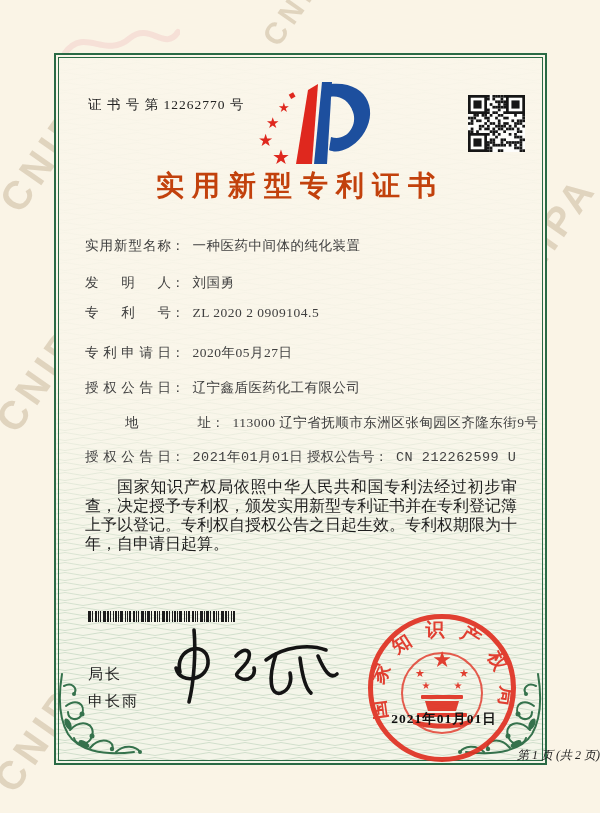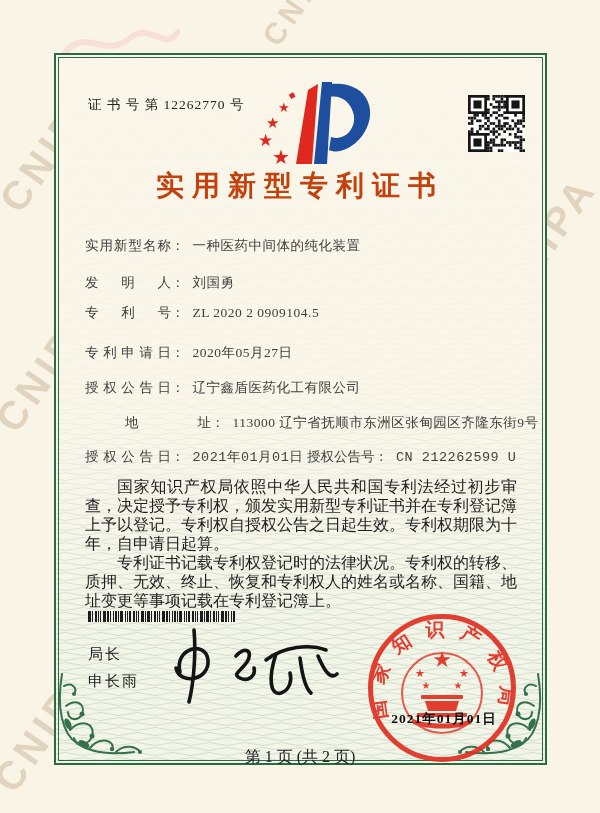--- a/index.html
+++ b/index.html
@@ -50,32 +50,32 @@
   .fvalue{letter-spacing:.5px;}
   .pair2{position:absolute;left:222px;top:0;white-space:nowrap;}
   
   .paras{
     position:absolute;left:85px;top:477px;width:432px;
     font-size:16px;line-height:19px;text-align:justify;color:#1e1e1e;
   }
   .paras p{text-indent:2em;}
   
   .barcode{position:absolute;left:88px;top:611px;width:150px;height:11px;}
-  .signer{position:absolute;left:88px;font-family:"Liberation Sans", sans-serif;font-size:15px;color:#1b1b1b;letter-spacing:2px;}
+  .signer{position:absolute;left:88px;font-family:"Liberation Sans", sans-serif;font-size:15px;color:#1b1b1b;letter-spacing:2px;margin-top:20px;}
   .sig{position:absolute;left:158px;top:620px;width:185px;height:95px;}
   .seal{
     position:absolute;left:368px;top:614px;width:148px;height:148px;border-radius:50%;
     border:5px solid var(--seal_red);opacity:.93;
   }
   .seal svg{position:absolute;left:0;top:0;width:138px;height:138px;}
   .seal-date{
     position:absolute;left:366px;top:710px;width:156px;text-align:center;
     font-size:13.5px;font-weight:bold;letter-spacing:1px;color:#101010;
   }
-  .page-note{position:absolute;left:0;top:747px;width:100%;text-align:center;font-size:16px;color:#222;}
+  .page-note{position:absolute;left:0;top:747px;width:100%;text-align:right;font-size:12px;color:#222;font-style:italic;}
   .footer-note{
     position:absolute;left:0;top:779px;width:100%;text-align:center;
     font-size:12.5px;font-style:italic;letter-spacing:2px;color:#2a2a2a;margin-top:40px;
   }
   .ornament{position:absolute;width:92px;height:92px;}
 </style>
 </head>
 <body>
 
 <div class="wm" style="left:-22px;top:125px;">CNIPA</div>
@@ -470,21 +470,20 @@
 </div>
 <div class="frow" style="top:448px;width:432px;font-family:Liberation Mono, monospace;">
   <span class="flabel">授权公告日</span><span class="fcolon">：</span><span class="fvalue">2021年01月01日</span>
   <span class="pair2">
     <span>授权公告号</span><span class="fcolon">：</span><span class="fvalue">CN 212262599 U</span>
   </span>
 </div>
 
 <div class="paras">
   <p>国家知识产权局依照中华人民共和国专利法经过初步审查，决定授予专利权，颁发实用新型专利证书并在专利登记簿上予以登记。专利权自授权公告之日起生效。专利权期限为十年，自申请日起算。</p>
-  <p>专利证书记载专利权登记时的法律状况。专利权的转移、质押、无效、终止、恢复和专利权人的姓名或名称、国籍、地址变更等事项记载在专利登记簿上。</p>
 </div>
 
 <svg class="barcode" id="barcode" viewBox="0 0 150 11" preserveAspectRatio="none">
     <rect x="0" y="0" width="3" height="11" fill="#1c1c1c"></rect>
     <rect x="4" y="0" width="1" height="11" fill="#1c1c1c"></rect>
     <rect x="7" y="0" width="2" height="11" fill="#1c1c1c"></rect>
     <rect x="10" y="0" width="1" height="11" fill="#1c1c1c"></rect>
     <rect x="12" y="0" width="1" height="11" fill="#1c1c1c"></rect>
     <rect x="15" y="0" width="3" height="11" fill="#1c1c1c"></rect>
     <rect x="19" y="0" width="2" height="11" fill="#1c1c1c"></rect>

